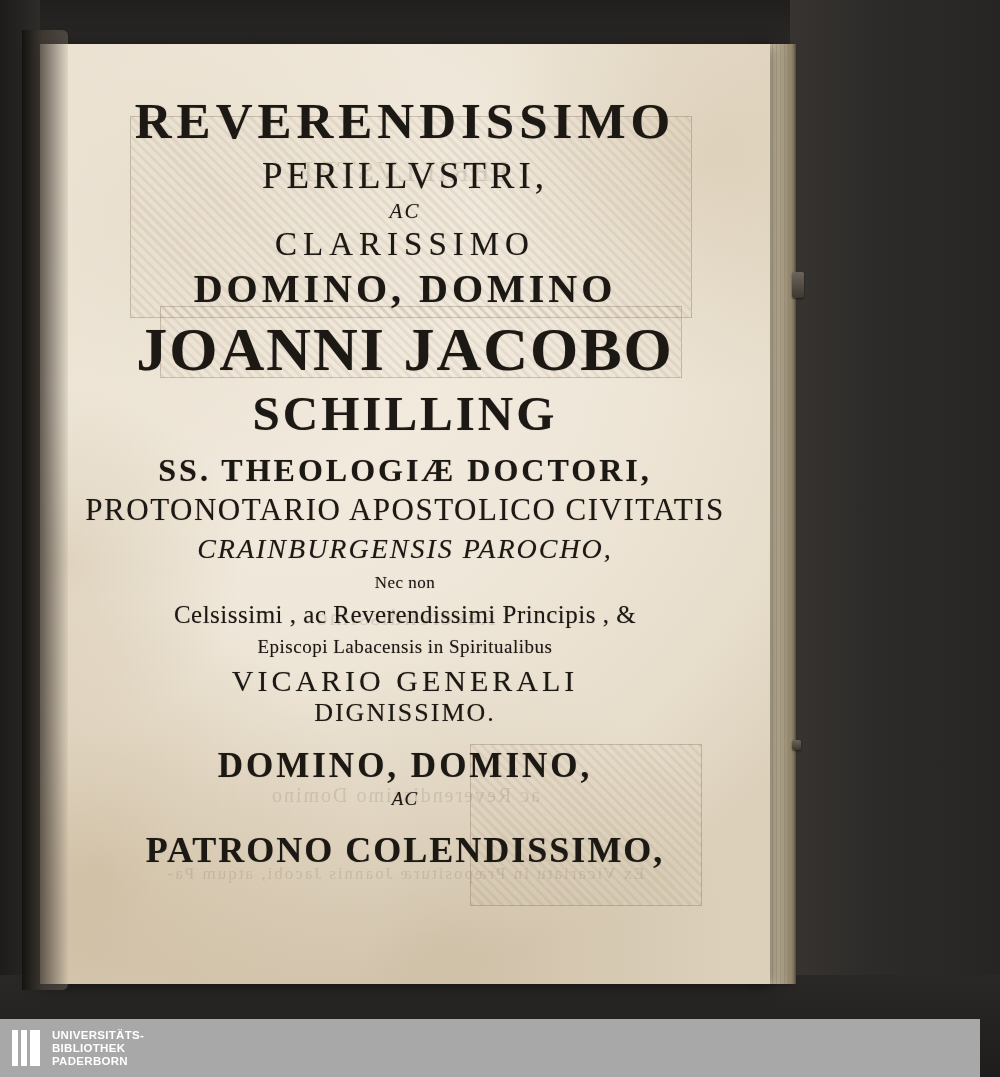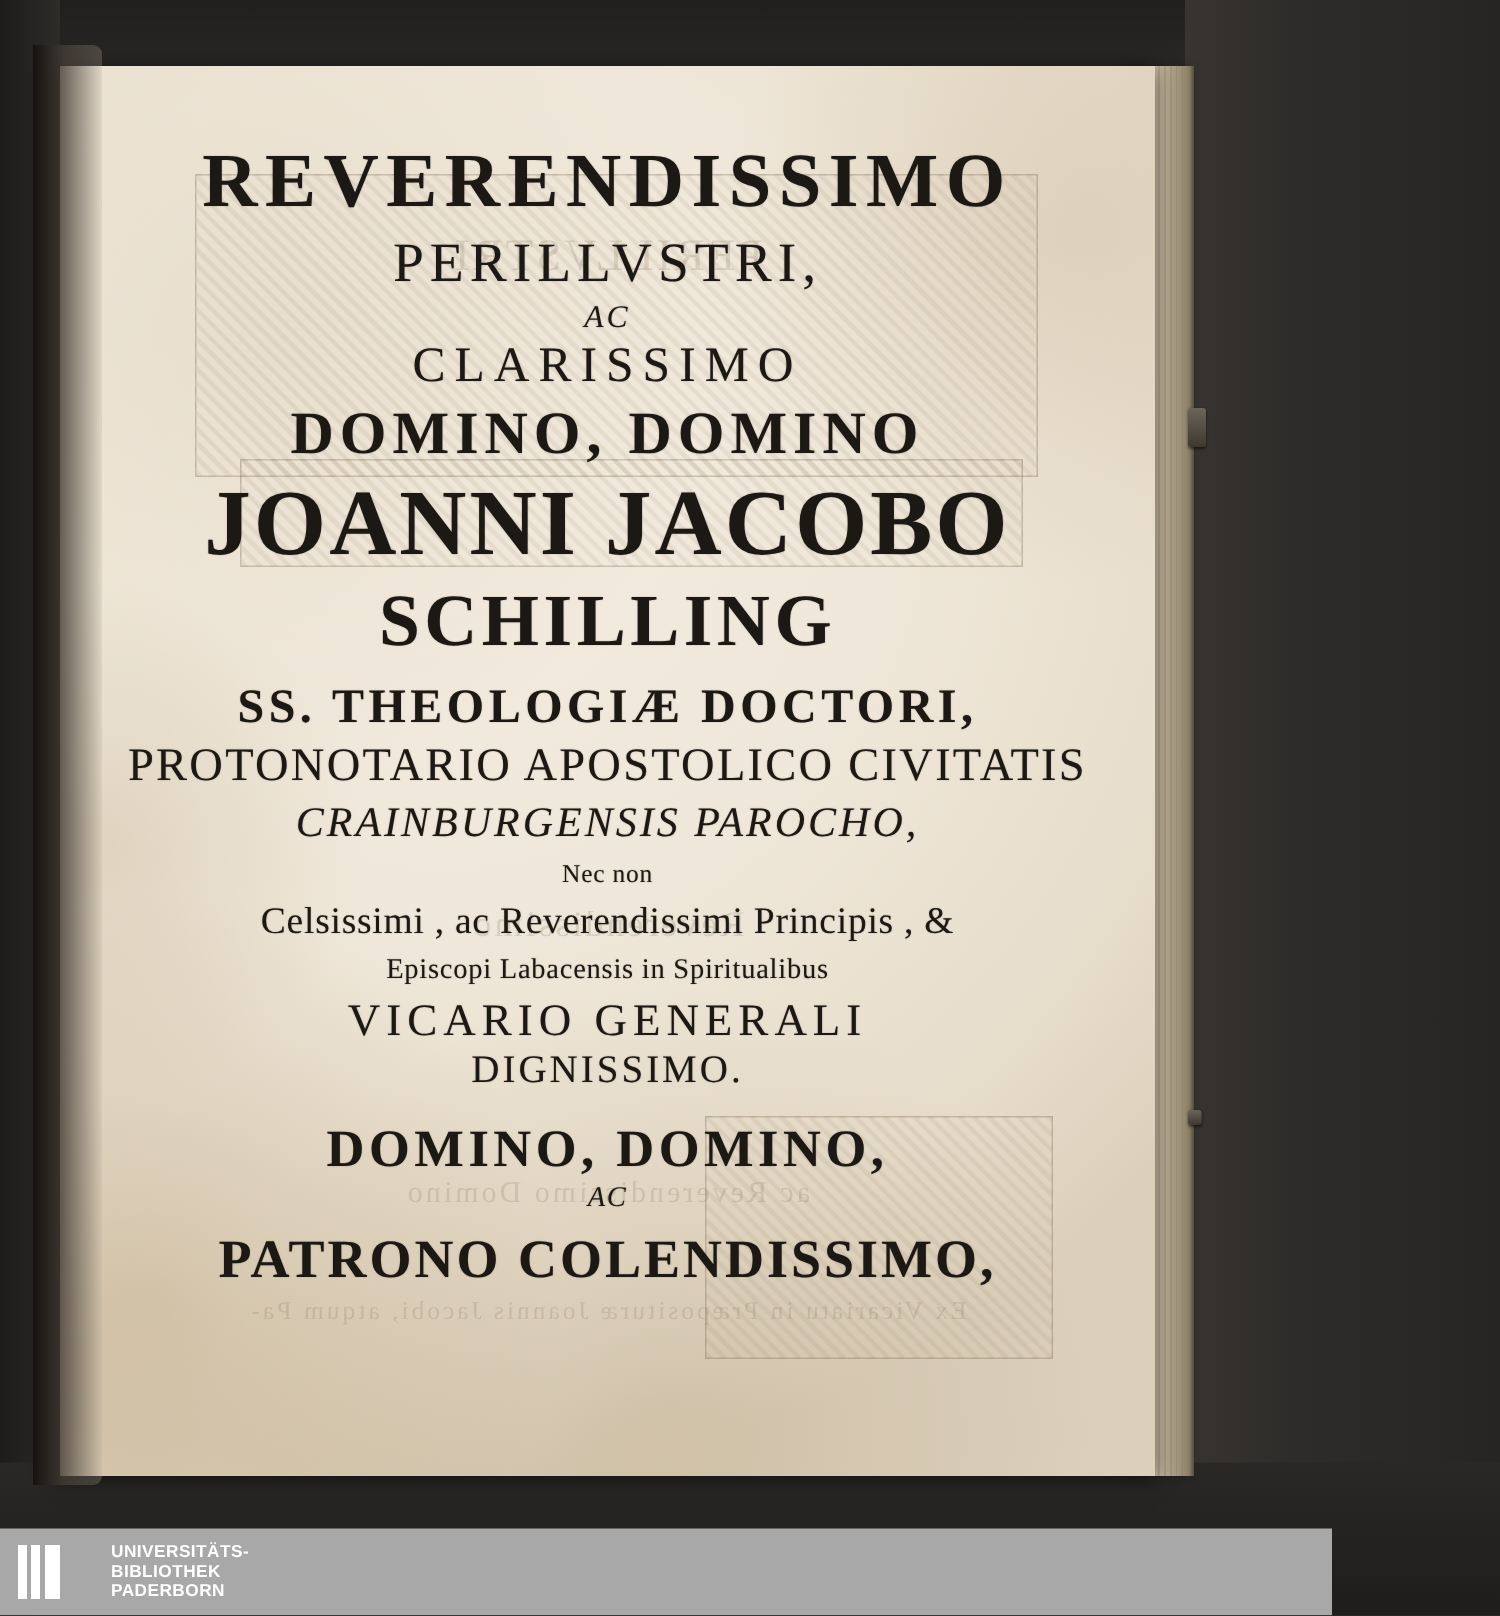--- a/index.html
+++ b/index.html
@@ -236,37 +236,36 @@
     letter-spacing: 3px;
     font-weight: 600;
   }
   .l-ac2 {
     margin-top: 2px;
     font-size: 19px;
     letter-spacing: 1px;
     font-style: italic;
   }
   .l-patrono {
-    margin-top: 8px;
+    margin-top: 19px;
     font-size: 36px;
     letter-spacing: 2px;
     font-weight: 600;
   }
 
   
   #watermark-bar {
     position: absolute;
     left: 0;
     top: 1019px;
-    width: 888px;
+    width: 980px;
     height: 58px;
     background: #a8a8a8;
     display: flex;
     align-items: center;
-    gap: 22px;
   }
   #wm-logo {
     width: 28px;
     height: 36px;
     margin-left: 12px;
     background:
       linear-gradient(90deg, #ffffff 0 6px, #a8a8a8 6px 9px, #ffffff 9px 15px, #a8a8a8 15px 18px, #ffffff 18px 28px);
   }
   #wm-text {
     margin-left: 12px;

